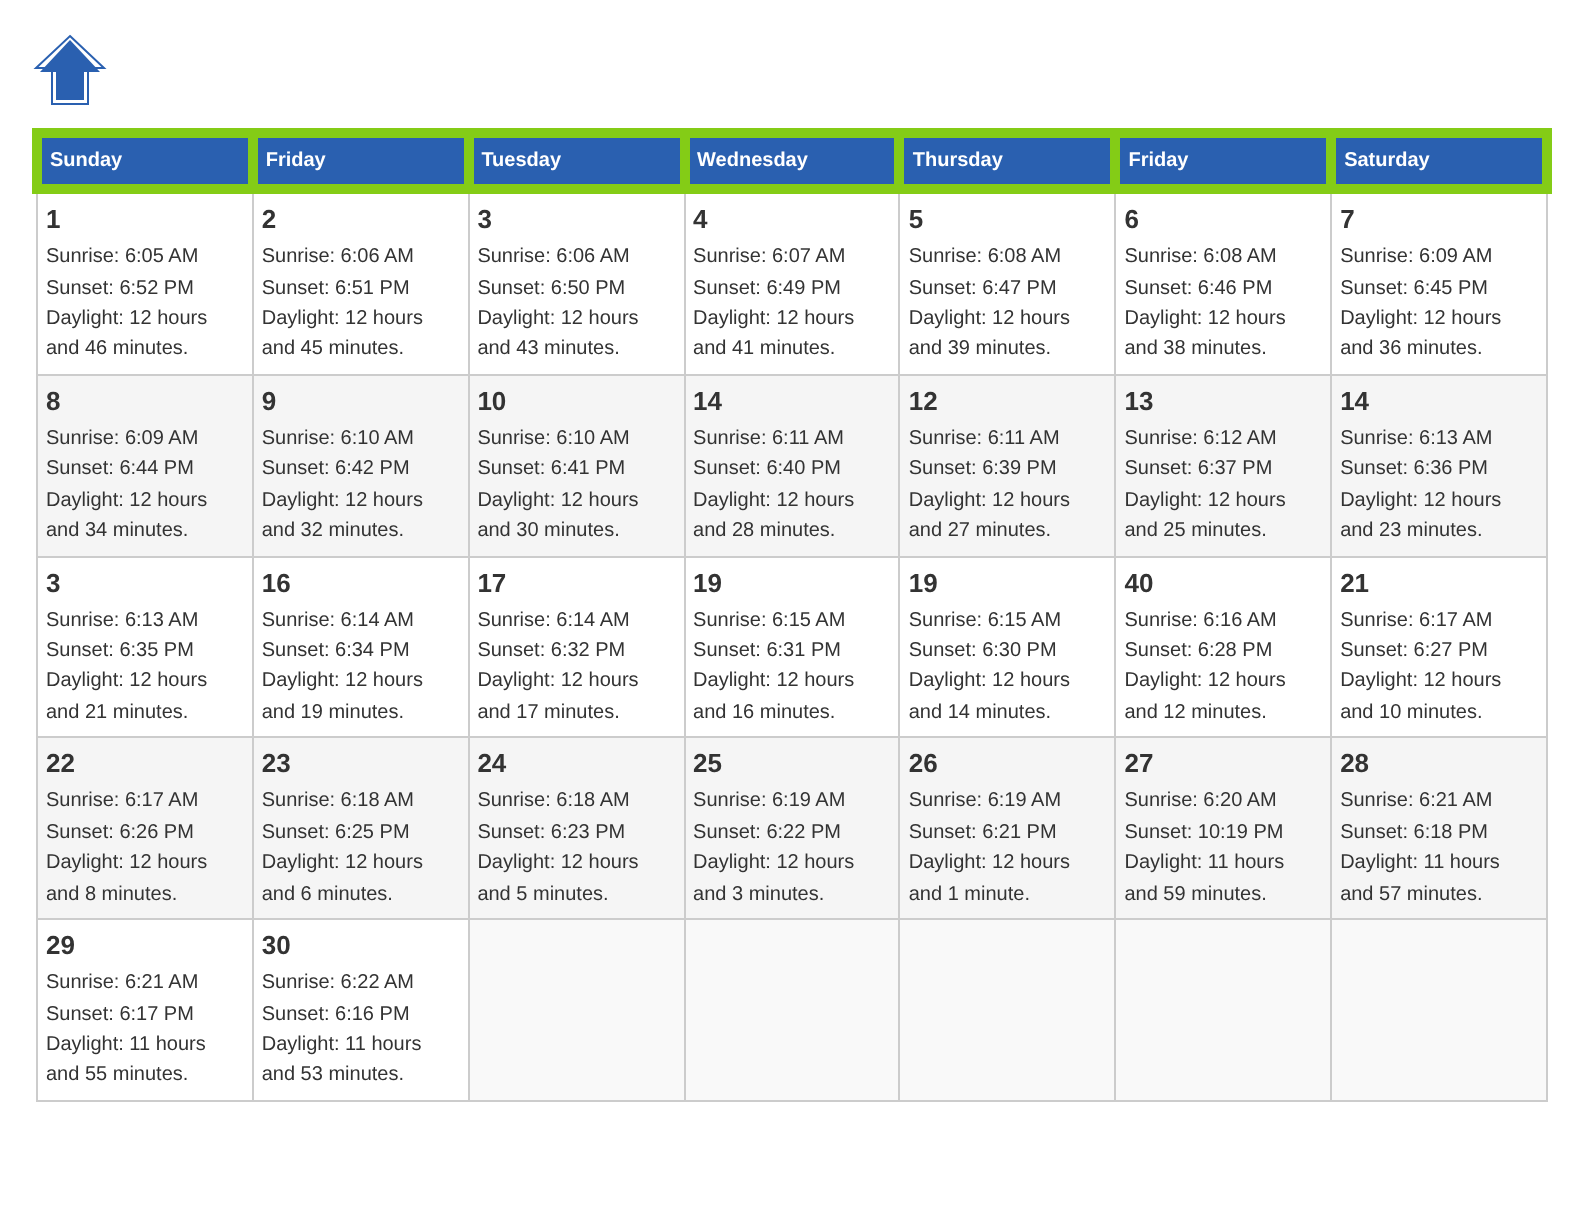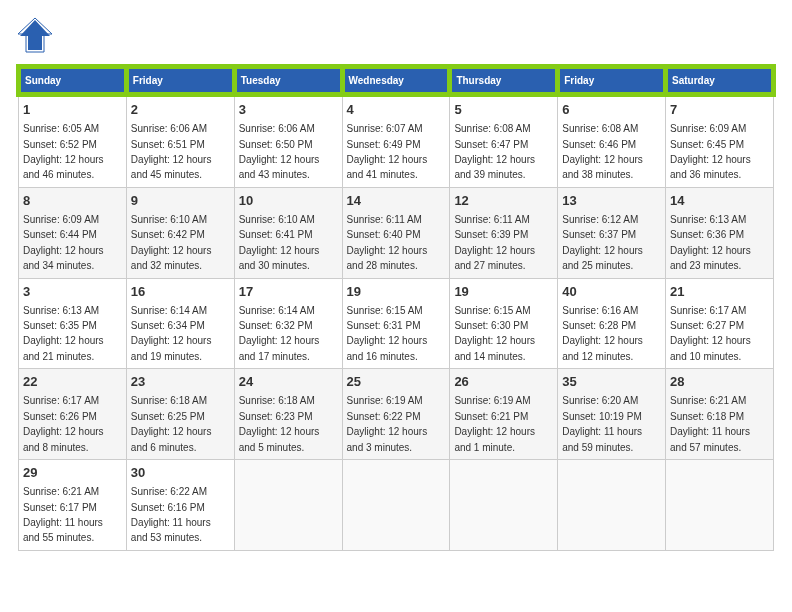--- a/index.html
+++ b/index.html
@@ -217,21 +217,21 @@
 Daylight: 12 hours
 and 5 minutes.</span></td>
         <td><span class="day-num">25</span><span class="day-info" style="white-space: pre-line;">Sunrise: 6:19 AM
 Sunset: 6:22 PM
 Daylight: 12 hours
 and 3 minutes.</span></td>
         <td><span class="day-num">26</span><span class="day-info" style="white-space: pre-line;">Sunrise: 6:19 AM
 Sunset: 6:21 PM
 Daylight: 12 hours
 and 1 minute.</span></td>
-        <td><span class="day-num">35</span><span class="day-info" style="white-space: pre-line;">Sunrise: 6:20 AM
+        <td><span class="day-num">27</span><span class="day-info" style="white-space: pre-line;">Sunrise: 6:20 AM
 Sunset: 10:19 PM
 Daylight: 11 hours
 and 59 minutes.</span></td>
         <td><span class="day-num">28</span><span class="day-info" style="white-space: pre-line;">Sunrise: 6:21 AM
 Sunset: 6:18 PM
 Daylight: 11 hours
 and 57 minutes.</span></td>
       </tr>
       <tr>
         <td><span class="day-num">29</span><span class="day-info" style="white-space: pre-line;">Sunrise: 6:21 AM

